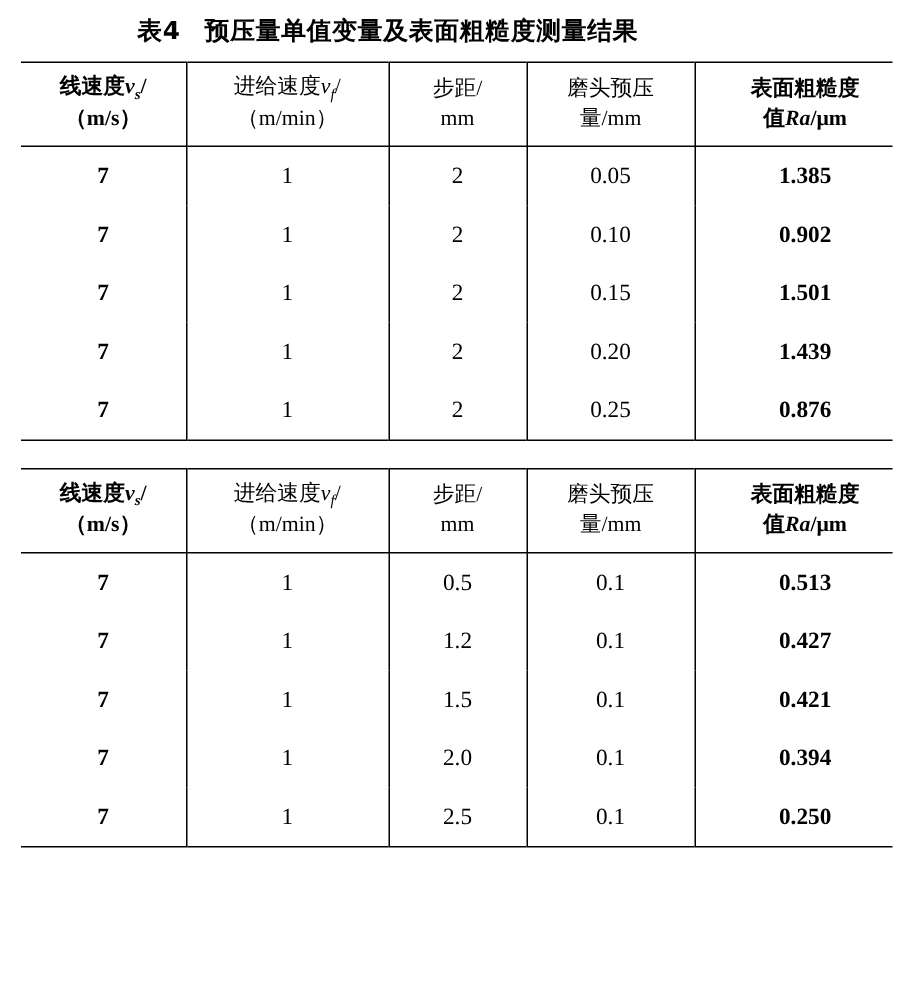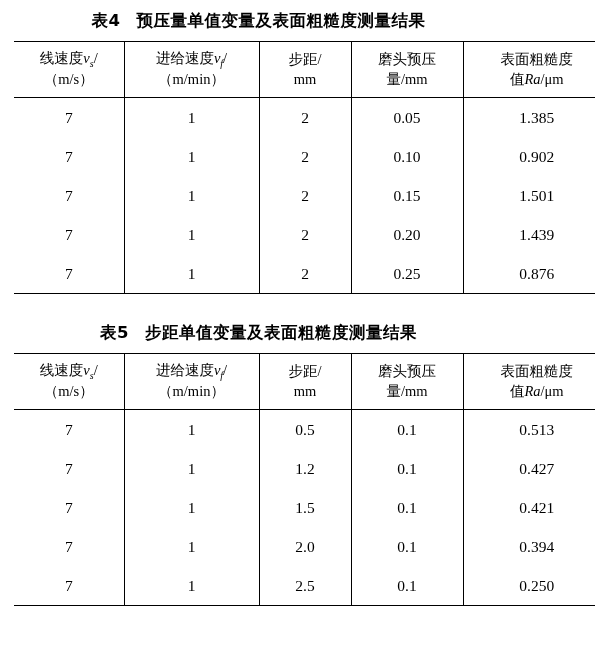--- a/index.html
+++ b/index.html
@@ -74,20 +74,21 @@
   table.data-table td:last-child {
     border-right: 0;
     padding-left: 15px;
   }
   table.data-table td:first-child {
     border-left: 0;
   }
   .outer-left-right {
     border-left: 1.1px solid #000;
     border-right: 1.1px solid #000;
+    font-weight: bold;
   }
   .hdr-line {
     display: block;
   }
   .ital {
     font-style: italic;
   }
   .sub {
     font-size: 10px;
     vertical-align: sub;
@@ -172,23 +173,20 @@
           <td>0.25</td>
           <td class="outer-left-right">0.876</td>
         </tr>
       </tbody>
     </table>
   </div>
 
   <div class="gap"></div>
 
   <div class="table-block">
-    <div class="table-caption">
-      <span class="cap-num">表5</span><span>步距单值变量及表面粗糙度测量结果</span>
-    </div>
     <table class="data-table">
       <colgroup>
         <col style="width:110px">
         <col style="width:135px">
         <col style="width:92px">
         <col style="width:112px">
         <col style="width:132px">
       </colgroup>
       <thead>
         <tr class="head-row">

